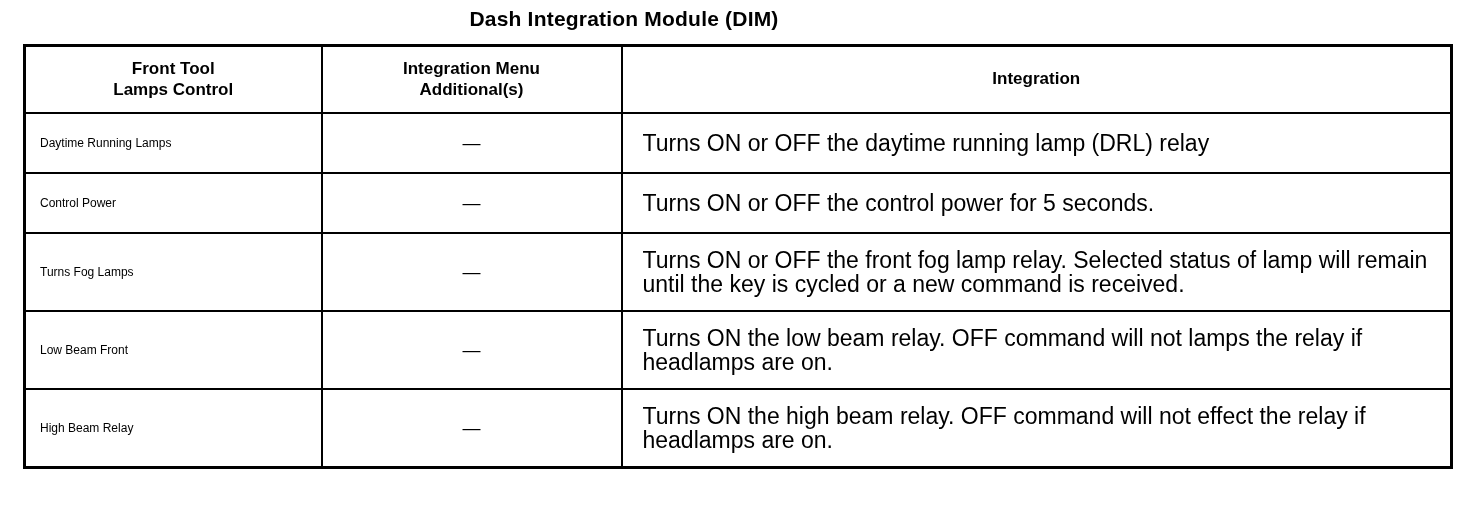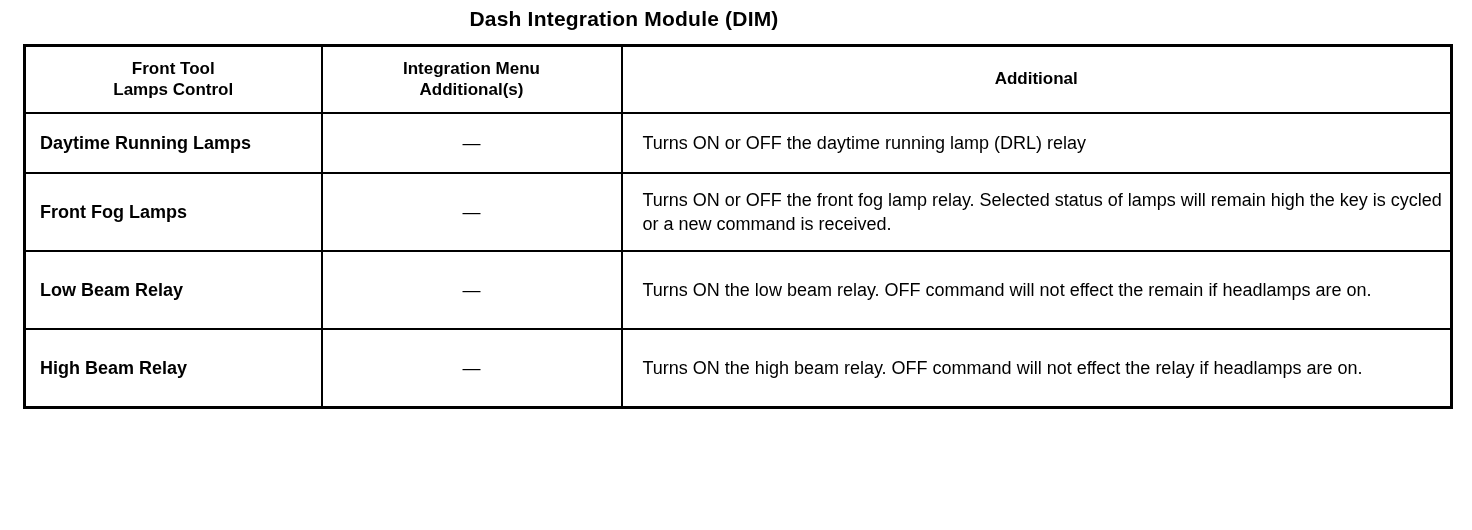--- a/index.html
+++ b/index.html
@@ -70,36 +70,36 @@
     font-weight: bold;
     text-align: center;
     padding: 8px 6px 9px 6px;
     line-height: 21px;
     height: 67px;
     box-sizing: border-box;
   }
   th.hdr .l2 { display: block; }
 
   td.control {
-    font-size: 18px;
-    font-weight: bold;
+    font-size: 12px;
+    font-weight: normal;
     text-align: left;
     padding: 6px 8px 6px 14px;
     line-height: 22px;
   }
 
   td.menu {
     font-size: 18px;
     text-align: center;
     padding: 6px 8px;
     line-height: 22px;
   }
 
   td.desc {
-    font-size: 18px;
+    font-size: 23px;
     text-align: left;
     padding: 7px 0 7px 20px;
     line-height: 24px;
   }
 
   tr.r-single td { height: 44px; }
   tr.r-double  td { height: 62px; }
 </style>
 </head>
 <body>
@@ -118,43 +118,48 @@
       <thead>
         <tr>
           <th class="hdr">
             <span class="l1">Front Tool</span>
             <span class="l2">Lamps Control</span>
           </th>
           <th class="hdr">
             <span class="l1">Integration Menu</span>
             <span class="l2">Additional(s)</span>
           </th>
-          <th class="hdr">Additional</th>
+          <th class="hdr">Integration</th>
         </tr>
       </thead>
       <tbody>
 
         <tr class="r-single">
           <td class="control">Daytime Running Lamps</td>
           <td class="menu">—</td>
           <td class="desc">Turns ON or OFF the daytime running lamp (DRL) relay</td>
         </tr>
 
+        <tr class="r-single">
+          <td class="control">Control Power</td>
+          <td class="menu">—</td>
+          <td class="desc">Turns ON or OFF the control power for 5 seconds.</td>
+        </tr>
 
         <tr class="r-double">
-          <td class="control">Front Fog Lamps</td>
+          <td class="control">Turns Fog Lamps</td>
           <td class="menu">—</td>
-          <td class="desc">Turns ON or OFF the front fog lamp relay. Selected status of lamps will remain high the key is cycled or a new command is received.</td>
+          <td class="desc">Turns ON or OFF the front fog lamp relay. Selected status of lamp will remain until the key is cycled or a new command is received.</td>
         </tr>
 
 
         <tr class="r-double">
-          <td class="control">Low Beam Relay</td>
+          <td class="control">Low Beam Front</td>
           <td class="menu">—</td>
-          <td class="desc">Turns ON the low beam relay. OFF command will not effect the remain if headlamps are on.</td>
+          <td class="desc">Turns ON the low beam relay. OFF command will not lamps the relay if headlamps are on.</td>
         </tr>
 
         <tr class="r-double">
           <td class="control">High Beam Relay</td>
           <td class="menu">—</td>
           <td class="desc">Turns ON the high beam relay. OFF command will not effect the relay if headlamps are on.</td>
         </tr>
 
       </tbody>
     </table>

